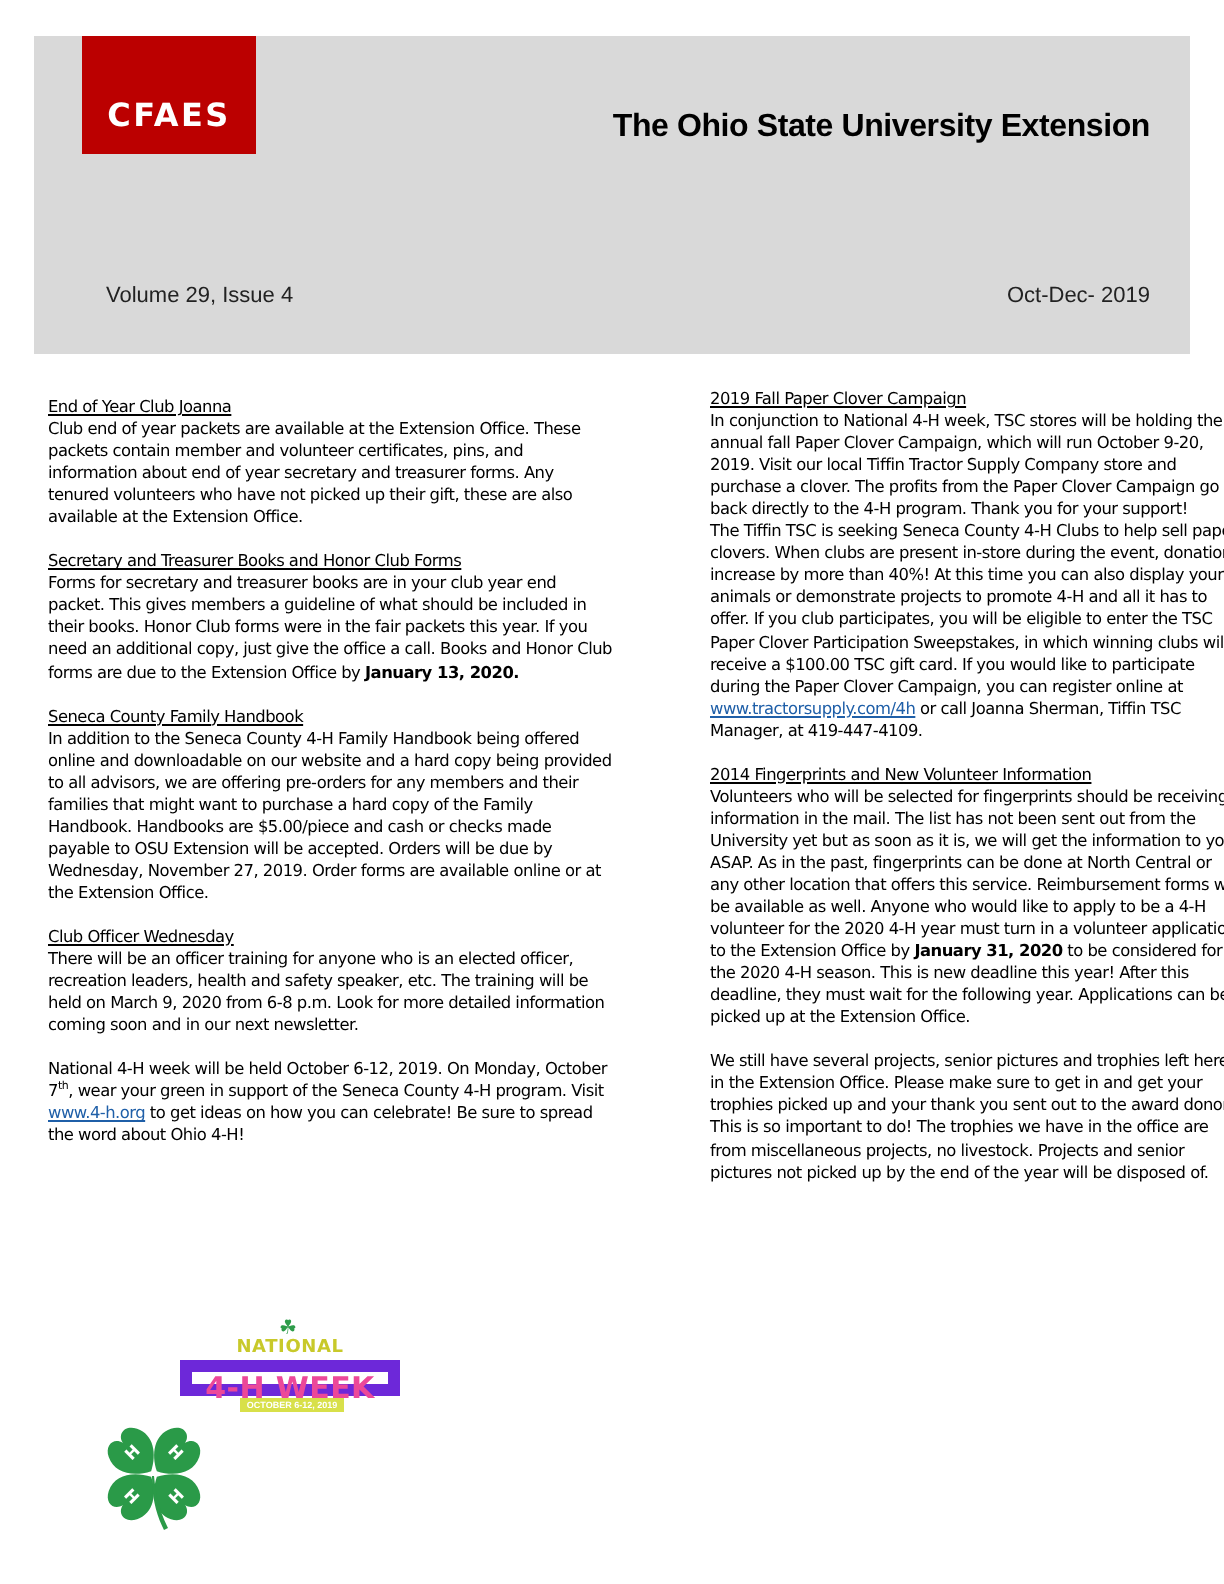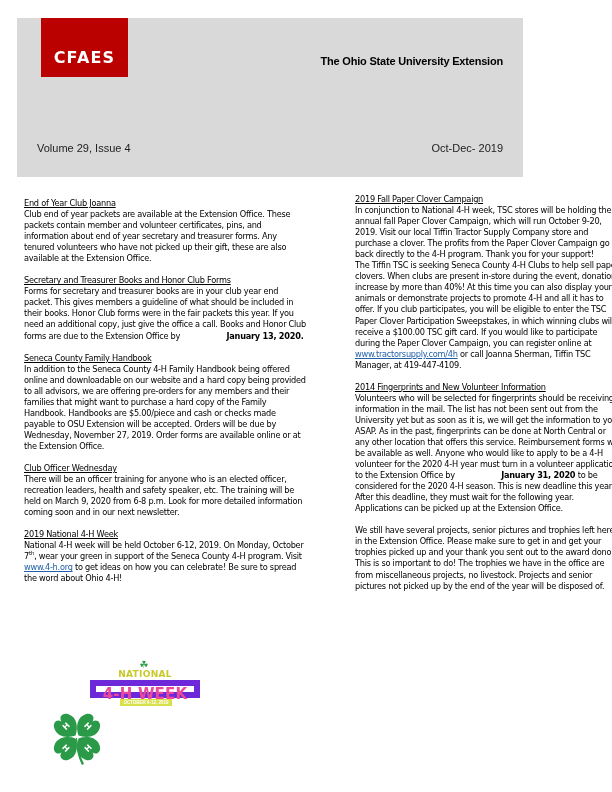--- a/index.html
+++ b/index.html
@@ -1,56 +1,56 @@
 <!DOCTYPE html>
 <html><head>
 <meta charset="utf-8">
 <style>
   * { box-sizing: border-box; margin: 0; padding: 0; }
   html, body { width: 612px; height: 792px; background: #ffffff; overflow: hidden; }
   body { position: relative; font-family: "Liberation Sans", sans-serif; color: #000; }
 
   .header {
-    position: absolute; left: 17px; top: 18px; width: 506px; height: 159px;
+    position: absolute; left: 17px; top: 18px; width: 578px; height: 159px;
     background: #d9d9d9;
   }
   .cfaes-box {
     position: absolute; left: 24px; top: 0px; width: 87px; height: 59px;
     background: #bb0000;
   }
   .cfaes-text {
     position: absolute; left: 0; right: 0; top: 30px; text-align: center;
     color: #ffffff; font-weight: bold; font-size: 16px; letter-spacing: 1.2px;
     font-family: "DejaVu Sans", sans-serif;
   }
   .osu-ext {
     position: absolute; right: 20px; top: 37px;
-    font-size: 11px; font-weight: bold; letter-spacing: -0.2px;
+    font-size: 16px; font-weight: bold; letter-spacing: -0.2px;
   }
   .title {
     position: absolute; left: 10px; top: 66px;
     font-size: 31px; font-weight: bold; letter-spacing: -0.2px; white-space: nowrap;
   }
   .volume {
-    position: absolute; left: 20px; top: 124px; font-size: 11px; color: #222; text-align: right;
+    position: absolute; left: 36px; top: 124px; font-size: 11px; color: #222; text-align: right;
   }
   .issue-date {
     position: absolute; right: 20px; top: 124px; font-size: 11px; color: #222;
   }
 
   .col {
     position: absolute; font-family: "DejaVu Sans", sans-serif;
     font-size: 8.2px; line-height: 11.05px; letter-spacing: -0.25px; color: #000;
   }
   .col-left { left: 24px; top: 198px; width: 282px; }
   .col-right { left: 355px; top: 194px; width: 265px; }
   .section { margin-bottom: 11px; }
   .section-heading { text-decoration: underline; display: block; }
   .section-body { display: block; }
-  .bold { font-weight: bold; margin-left: 44px; }
+  .bold { font-weight: bold; }
   a.link { color: #1f5fa8; text-decoration: underline; }
   sup { font-size: 5.5px; line-height: 0; }
 
   .week-logo {
     position: absolute; left: 90px; top: 660px; width: 110px; height: 47px;
   }
   .week-clover {
     position: absolute; left: 49px; top: 0; width: 10px; height: 10px; color: #2e9c4a;
     font-size: 10px; line-height: 10px; text-align: center;
   }
@@ -95,21 +95,20 @@
   </div>
   <div class="section">
     <span class="section-heading">Seneca County Family Handbook</span>
     <span class="section-body">In addition to the Seneca County 4-H Family Handbook being offered online and downloadable on our website and a hard copy being provided to all advisors, we are offering pre-orders for any members and their families that might want to purchase a hard copy of the Family Handbook. Handbooks are $5.00/piece and cash or checks made payable to OSU Extension will be accepted. Orders will be due by Wednesday, November 27, 2019. Order forms are available online or at the Extension Office.</span>
   </div>
   <div class="section">
     <span class="section-heading">Club Officer Wednesday</span>
     <span class="section-body">There will be an officer training for anyone who is an elected officer, recreation leaders, health and safety speaker, etc. The training will be held on March 9, 2020 from 6-8 p.m. Look for more detailed information coming soon and in our next newsletter.</span>
   </div>
   <div class="section">
-    <span class="section-heading">2019 National 4-H Week</span>
     <span class="section-body"><span>National 4-H week will be held October 6-12, 2019. On Monday, October 7</span><sup>th</sup><span>, wear your green in support of the Seneca County 4-H program. Visit </span><a class="link">www.4-h.org</a><span> to get ideas on how you can celebrate! Be sure to spread the word about Ohio 4-H!</span></span>
   </div>
 </div>
 
 <div class="week-logo">
   <div class="week-clover">☘</div>
   <div class="week-national">NATIONAL</div>
   <div class="week-main">4-H WEEK</div>
   <div class="week-dates">OCTOBER 6-12, 2019</div>
 </div>

